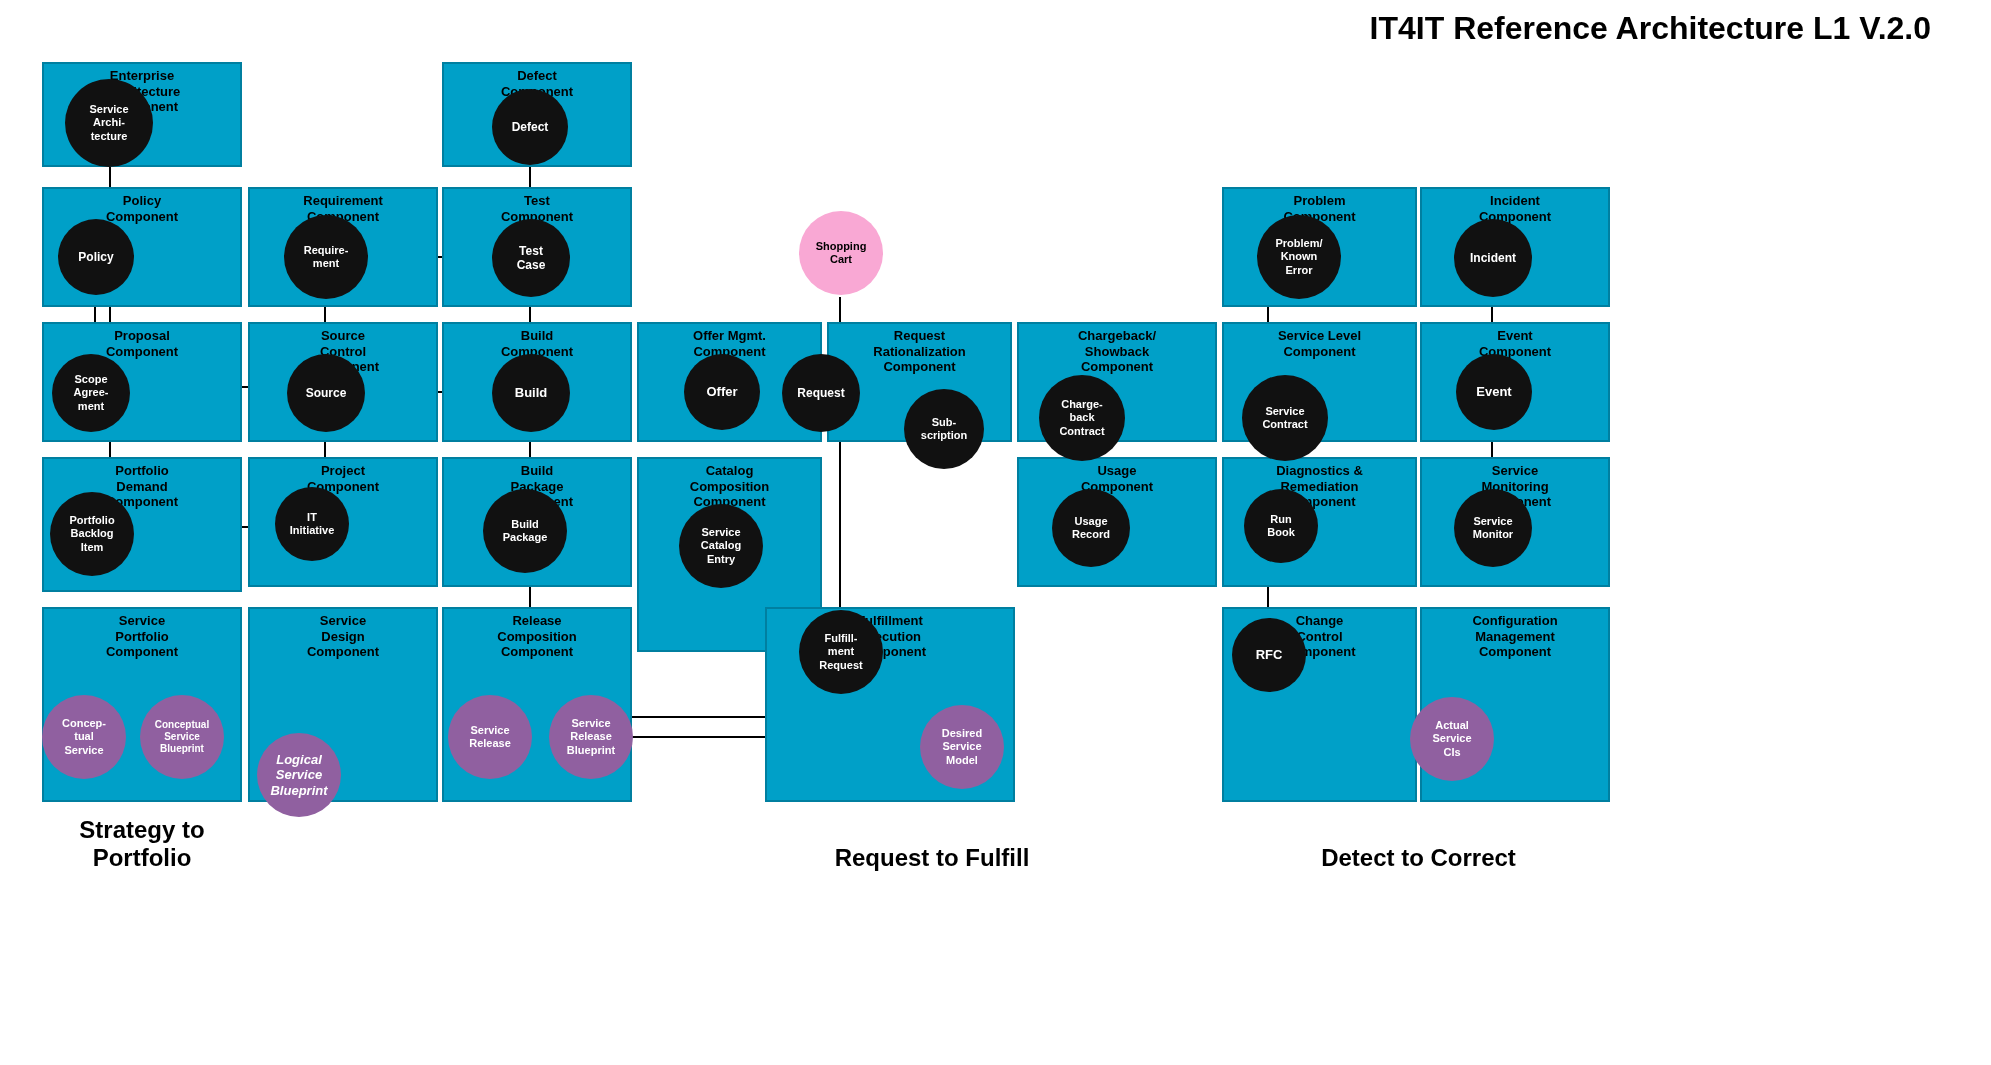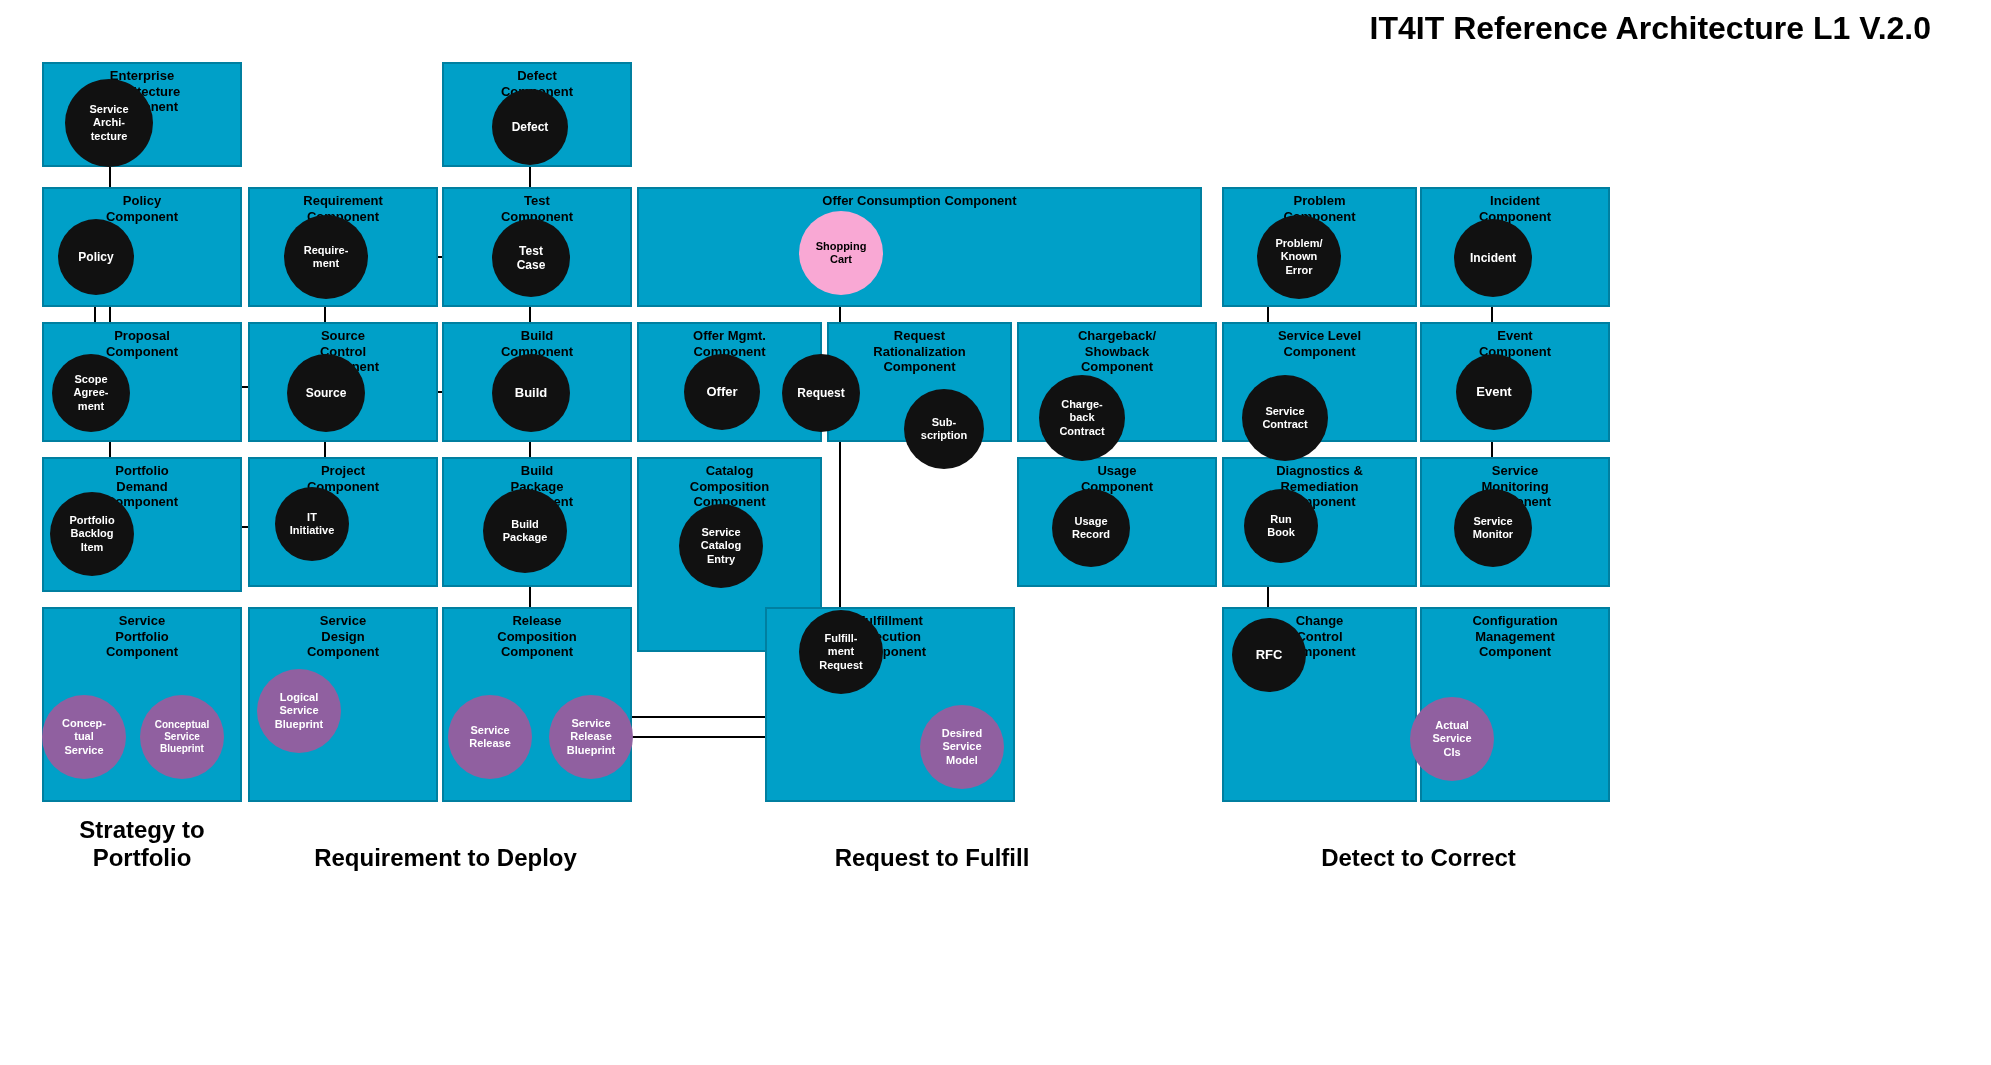--- a/index.html
+++ b/index.html
@@ -204,23 +204,20 @@
     </div>
 
     <div class="blue-box" style="left:422px;top:400px;width:190px;height:130px;">
       <div class="box-title">Build<br>Package<br>Component</div>
     </div>
 
     <div class="blue-box" style="left:422px;top:550px;width:190px;height:195px;">
       <div class="box-title">Release<br>Composition<br>Component</div>
     </div>
 
-    <div class="blue-box" style="left:617px;top:130px;width:565px;height:120px;">
-      <div class="box-title">Offer Consumption Component</div>
-    </div>
 
     <div class="blue-box" style="left:617px;top:265px;width:185px;height:120px;">
       <div class="box-title">Offer Mgmt.<br>Component</div>
     </div>
 
     <div class="blue-box" style="left:617px;top:400px;width:185px;height:195px;">
       <div class="box-title">Catalog<br>Composition<br>Component</div>
     </div>
 
     <div class="blue-box" style="left:807px;top:265px;width:185px;height:120px;">
@@ -376,21 +373,21 @@
     </div>
 
     <div class="circle circle-purple" style="left:22px;top:638px;width:84px;height:84px;font-size:11px;">
       Concep-<br>tual<br>Service
     </div>
 
     <div class="circle circle-purple" style="left:120px;top:638px;width:84px;height:84px;font-size:10px;">
       Conceptual<br>Service<br>Blueprint
     </div>
 
-    <div class="circle circle-purple" style="left:237px;top:612px;width:84px;height:84px;font-size:11px;">
+    <div class="circle circle-purple" style="left:237px;top:676px;width:84px;height:84px;font-size:13px;font-style:italic;">
       Logical<br>Service<br>Blueprint
     </div>
 
     <div class="circle circle-purple" style="left:428px;top:638px;width:84px;height:84px;font-size:11px;">
       Service<br>Release
     </div>
 
     <div class="circle circle-purple" style="left:529px;top:638px;width:84px;height:84px;font-size:11px;">
       Service<br>Release<br>Blueprint
     </div>
@@ -400,23 +397,20 @@
     </div>
 
     <div class="circle circle-purple" style="left:1390px;top:640px;width:84px;height:84px;font-size:11px;">
       Actual<br>Service<br>CIs
     </div>
 
     <div class="phase-label" style="left:22px;bottom:5px;width:200px;">
       <strong>Strategy to<br>Portfolio</strong>
     </div>
 
-    <div class="phase-label" style="left:228px;bottom:5px;width:395px;">
-      <strong>Requirement to Deploy</strong>
-    </div>
 
     <div class="phase-label" style="left:1202px;bottom:5px;width:393px;">
       <strong>Detect to Correct</strong>
     </div>
 
     <div class="phase-label" style="left:617px;bottom:5px;width:590px;">
       <strong>Request to Fulfill</strong>
     </div>
 
   </div>

